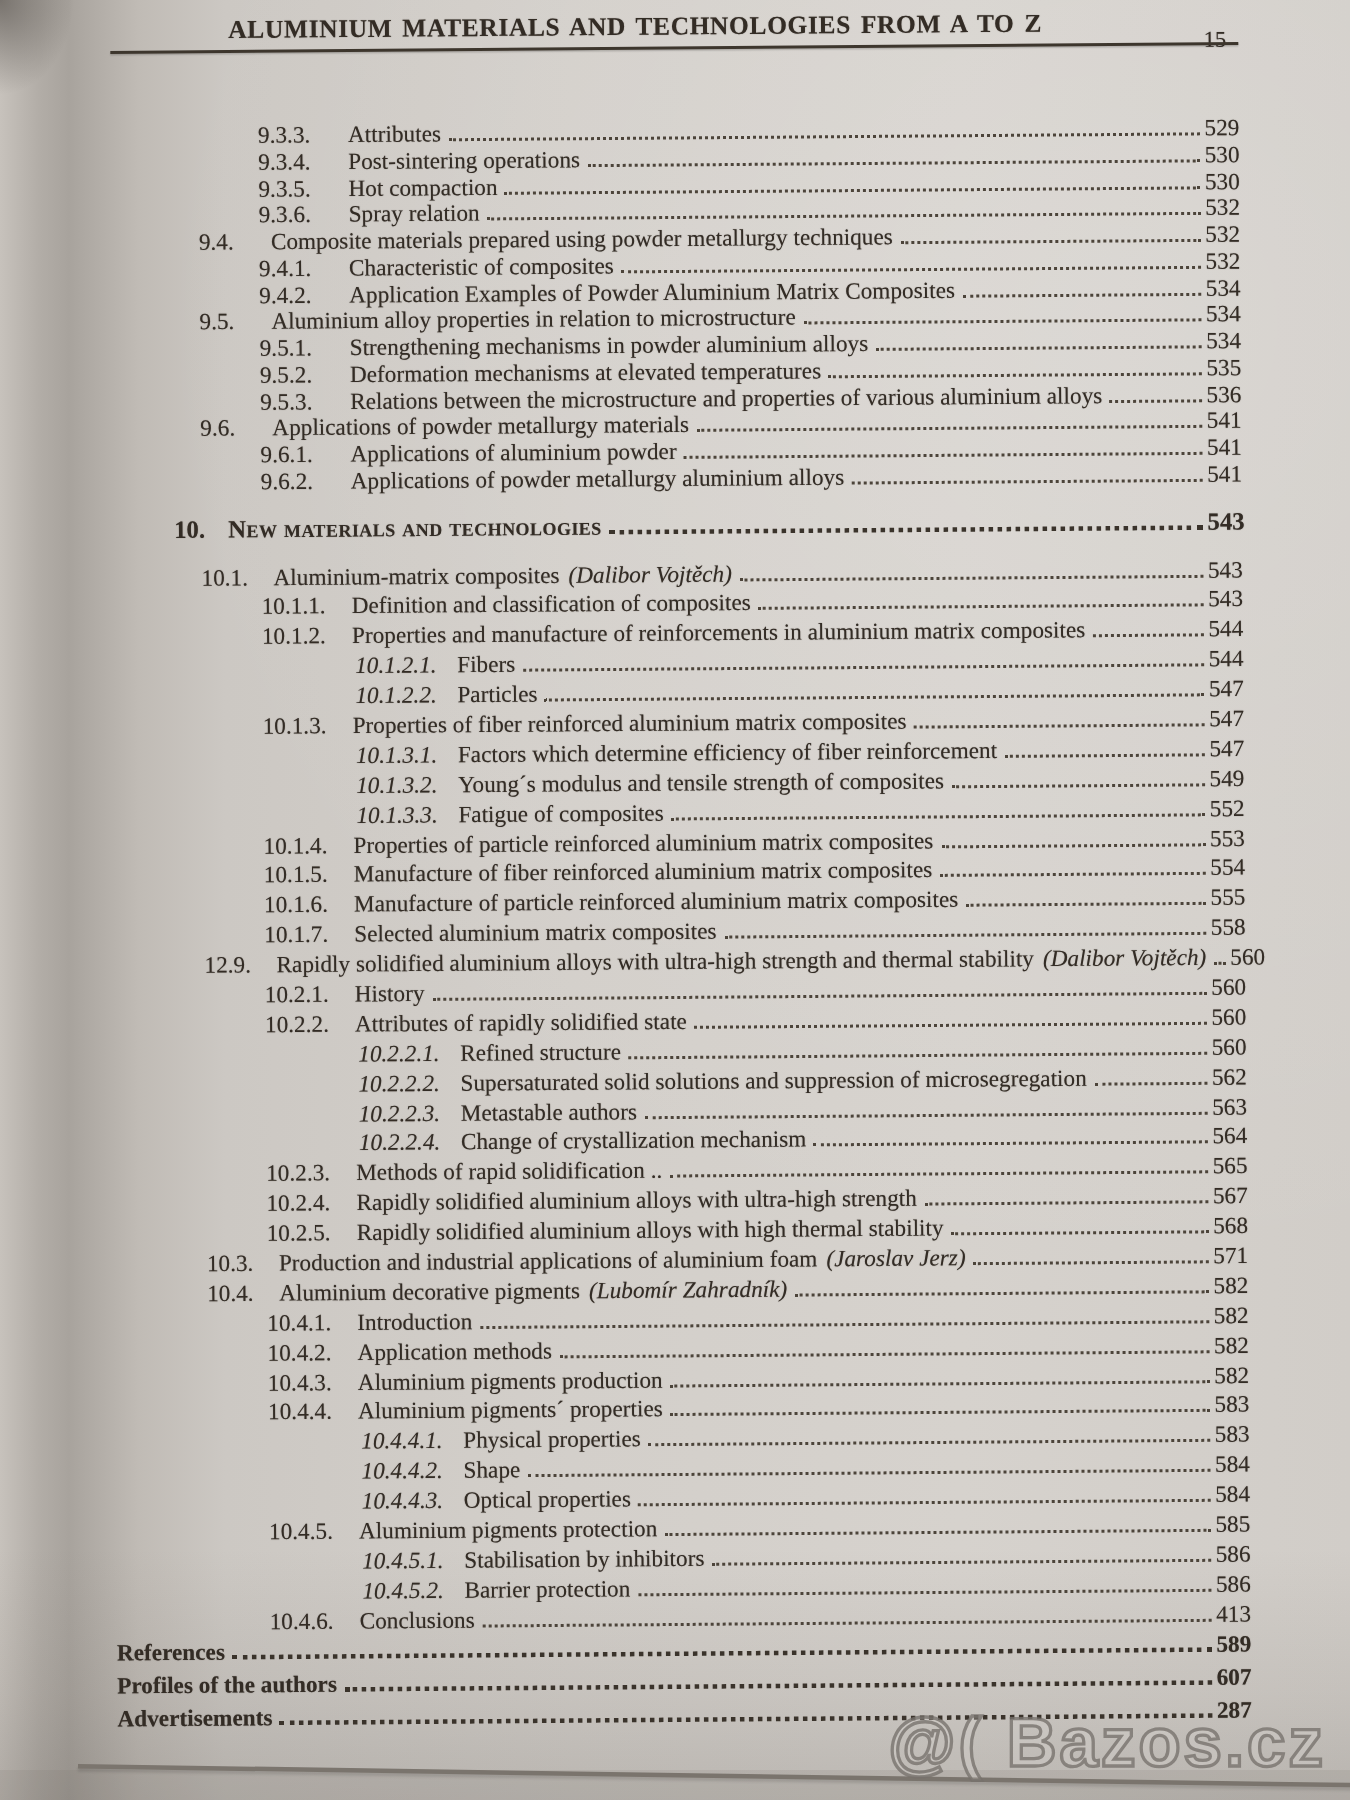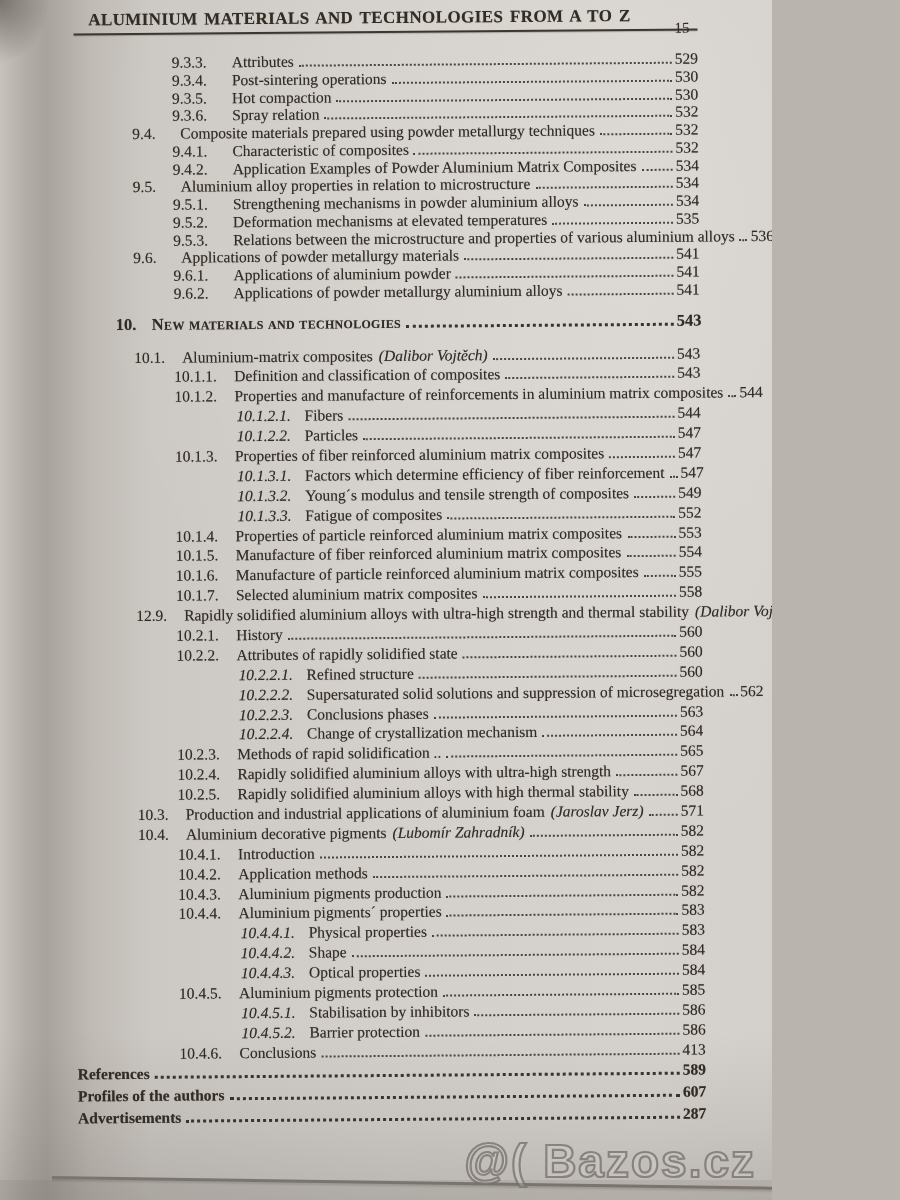--- a/index.html
+++ b/index.html
@@ -2,21 +2,21 @@
 <html style="--ink: #332c25; --paper: #d1cdc8; --rule: #3d362d; --watermark: #8b8680;"><head>
 <meta charset="utf-8">
 <style>
   html,body { margin:0; padding:0; }
   body {
     width:900px; height:1200px; overflow:hidden;
     font-family:"Liberation Serif","DejaVu Serif",serif;
     background:#b9b4ae;
   }
   .photo {
-    position:relative; width:772px; height:1200px; overflow:hidden;
+    position:relative; width:900px; height:1200px; overflow:hidden;
     background:
       radial-gradient(70px 90px at 0% 0%, rgba(55,50,45,.55), rgba(55,50,45,0) 70%),
       radial-gradient(120% 90% at 82% 18%, rgba(255,255,255,.16), rgba(255,255,255,0) 60%),
       linear-gradient(180deg, rgba(0,0,0,0) 86%, rgba(90,84,78,.10) 94%, rgba(70,65,60,.18) 100%),
       linear-gradient(90deg, #c7c2bc 0px, #b2ada7 26px, #a8a39d 46px, #c0bbb5 92px, #ccc8c3 150px, #d3cfca 380px, #d6d2cd 640px, #d1cdc8 900px);
   }
   .page { position:absolute; inset:0; transform:rotate(-0.45deg); color:var(--ink,#332c25); }
   .page * { text-shadow:0 0 .7px rgba(51,44,37,.5); }
 
   .header-title {
@@ -26,21 +26,21 @@
   }
   .header-num { position:absolute; top:22px; right:78px; font-size:15px; }
   .header-rule { position:absolute; top:31px; left:78px; right:70px; height:2px; background:#3d362d; box-shadow:0 1px 1px rgba(0,0,0,.18); }
 
   .toc { position:absolute; top:52px; left:0; right:0; }
   .row { display:flex; align-items:baseline; font-size:15.5px; padding-right:63px; white-space:nowrap; }
   .row .num   { flex:none; }
   .row .title { flex:none; }
   .row .author{ font-style:italic; padding-left:6px; }
   .row .dots  { flex:1 1 auto; min-width:8px; border-bottom:2px dotted #4c443a; margin:0 3px 4px 5px; }
-  .row .pg    { flex:none; min-width:30px; }
+  .row .pg    { flex:none; min-width:30px;margin-top:28px; }
 
   .pre  { height:17.75px; }
   .post { height:19.9px; }
   .back { height:22.4px; font-weight:bold; }
   .chapter { height:22px; margin-top:12px; margin-bottom:12px; font-weight:bold; font-size:16.5px; }
   .chapter .title { font-variant:small-caps; letter-spacing:.3px; padding-left:2px; }
   .chapter .dots, .back .dots { border-bottom-width:3px; border-bottom-color:#3a332b; margin-bottom:3px; }
 
   .l1 { padding-left:136px; } .l1 .num { width:48px; }
   .l2 { padding-left:176px; } .l2 .num { width:60px; }
@@ -270,21 +270,21 @@
           <span class="pg">560</span>
         </div>
         <div class="row l3 post">
           <span class="num">10.2.2.2.</span>
           <span class="title">Supersaturated solid solutions and suppression of microsegregation</span>
           <span class="dots"></span>
           <span class="pg">562</span>
         </div>
         <div class="row l3 post">
           <span class="num">10.2.2.3.</span>
-          <span class="title">Conclusions phases</span>
+          <span class="title">Metastable authors</span>
           <span class="dots"></span>
           <span class="pg">563</span>
         </div>
         <div class="row l3 post">
           <span class="num">10.2.2.4.</span>
           <span class="title">Change of crystallization mechanism</span>
           <span class="dots"></span>
           <span class="pg">564</span>
         </div>
         <div class="row l2 post">

